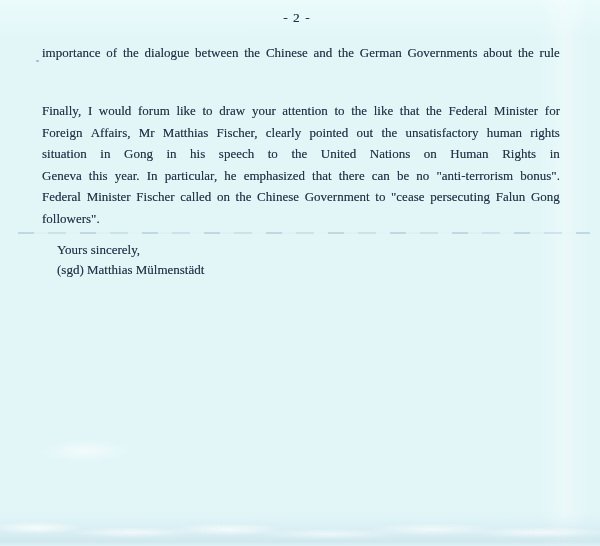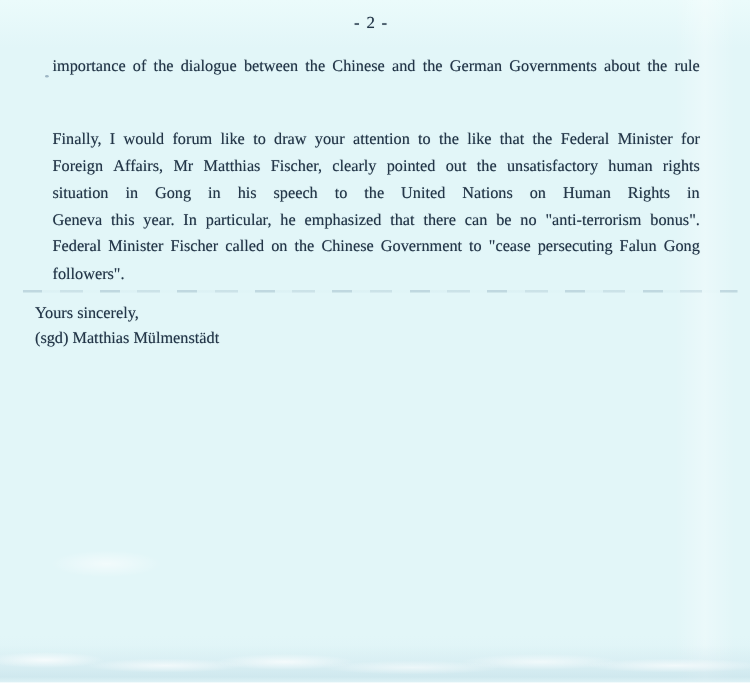--- a/index.html
+++ b/index.html
@@ -43,21 +43,21 @@
   .scan-line {
     position: absolute; left: 18px; right: 10px; top: 232px; height: 2px;
     background: repeating-linear-gradient(90deg,
       rgba(150,180,195,0.45) 0px, rgba(150,180,195,0.45) 16px,
       rgba(150,180,195,0.06) 16px, rgba(150,180,195,0.06) 30px,
       rgba(150,180,195,0.30) 30px, rgba(150,180,195,0.30) 48px,
       rgba(150,180,195,0.02) 48px, rgba(150,180,195,0.02) 62px);
     filter: blur(0.4px);
   }
   .closing {
-    position: absolute; left: 28px; top: 240px;
+    position: absolute; left: 57px; top: 240px;
     font-size: 13px;
   }
   .closing div {
     line-height: 20px;
     text-shadow: 0 0 0.6px rgba(35,54,72,0.55);
   }
   .scan-smudge {
     position: absolute; left: 40px; top: 440px; width: 90px; height: 22px;
     background: radial-gradient(ellipse at center, rgba(255,255,255,0.55) 0%, rgba(255,255,255,0) 70%);
   }

